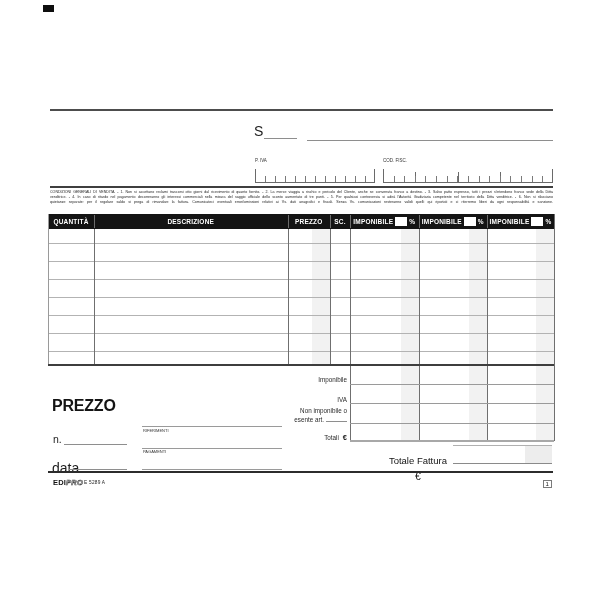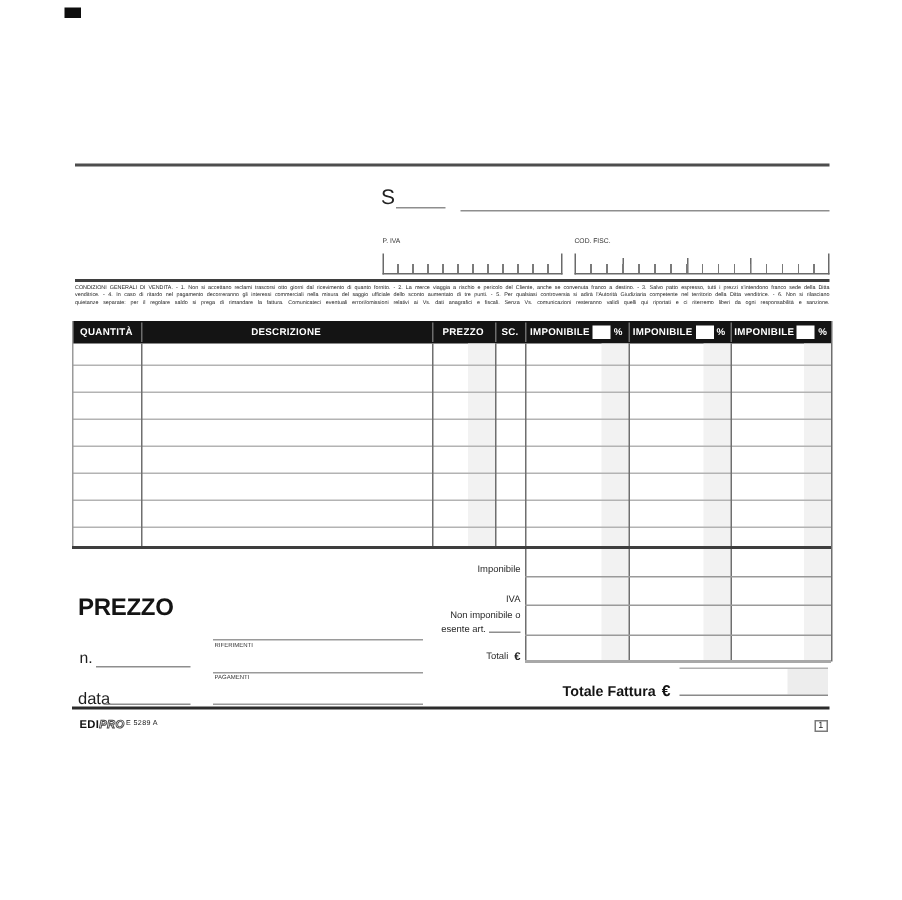--- a/index.html
+++ b/index.html
@@ -79,32 +79,32 @@
   .lab-nonimp1    { top:406.5px; }
   .lab-nonimp2    { top:415.5px; display:flex; align-items:flex-end; gap:2px; }
   .esente-line { display:inline-block; width:21px; height:1px; background:#8e8e8e; margin-bottom:1px; }
   .lab-totali     { top:432.5px; display:flex; align-items:center; gap:4px; }
   .euro-sm { font-size:7.5px; font-weight:bold; color:#222; }
 
   
   .fattura-title { left:52px; top:397px; font-size:16px; font-weight:bold; letter-spacing:-0.2px; color:#141414; }
   .n-label    { left:53px; top:433px; font-size:10.5px; }
   .n-line     { left:64px; top:443.5px; width:63px; height:1.2px; background:#8e8e8e; }
-  .data-label { left:52px; top:459.5px; font-size:11px; }
+  .data-label { left:52px; top:459.5px; font-size:14px; }
   .data-line  { left:69px; top:468.5px; width:58px; height:1.2px; background:#8e8e8e; }
 
   .rif-line { left:142px; top:426px;   width:140px; }
   .rif-label { left:143px; top:427.5px; font-size:8px; }
   .pag-line { left:142px; top:447.5px; width:140px; }
   .pag-label { left:143px; top:449px;  font-size:8px; }
   .extra-line { left:142px; top:468.5px; width:140px; }
 
   
-  .tf-label { position:absolute; right:154px; top:455px; font-size:9.5px; font-weight:bold; color:#141414;
-              display:flex; align-items:center; gap:4px; white-space:nowrap; }
+  .tf-label { position:absolute; right:154px; top:455px; font-size:9.5px; font-weight:normal; color:#141414;
+              display:flex; align-items:center; gap:4px; white-space:nowrap;flex-direction:column; }
   .tf-euro { font-size:10.5px; }
   .tf-top    { left:453px; top:445px;   width:98.5px; background:#b0b0b0; }
   .tf-box    { left:525px; top:446px;   width:26.5px; height:17px; background:#ededed; }
   .tf-bottom { left:453px; top:463px;   width:98.5px; height:1.2px; background:#8a8a8a; }
 
   
   .bottom-rule { left:48px; top:471px; width:505px; height:2.2px; background:#2c2c2c; }
   .logo { left:53px; top:477.5px; display:flex; align-items:flex-start; }
   .logo-edi { font-size:7.5px; font-weight:900; color:#111; letter-spacing:.2px; }
   .logo-pro { font-size:7.5px; font-weight:900; font-style:italic; color:#fff;

